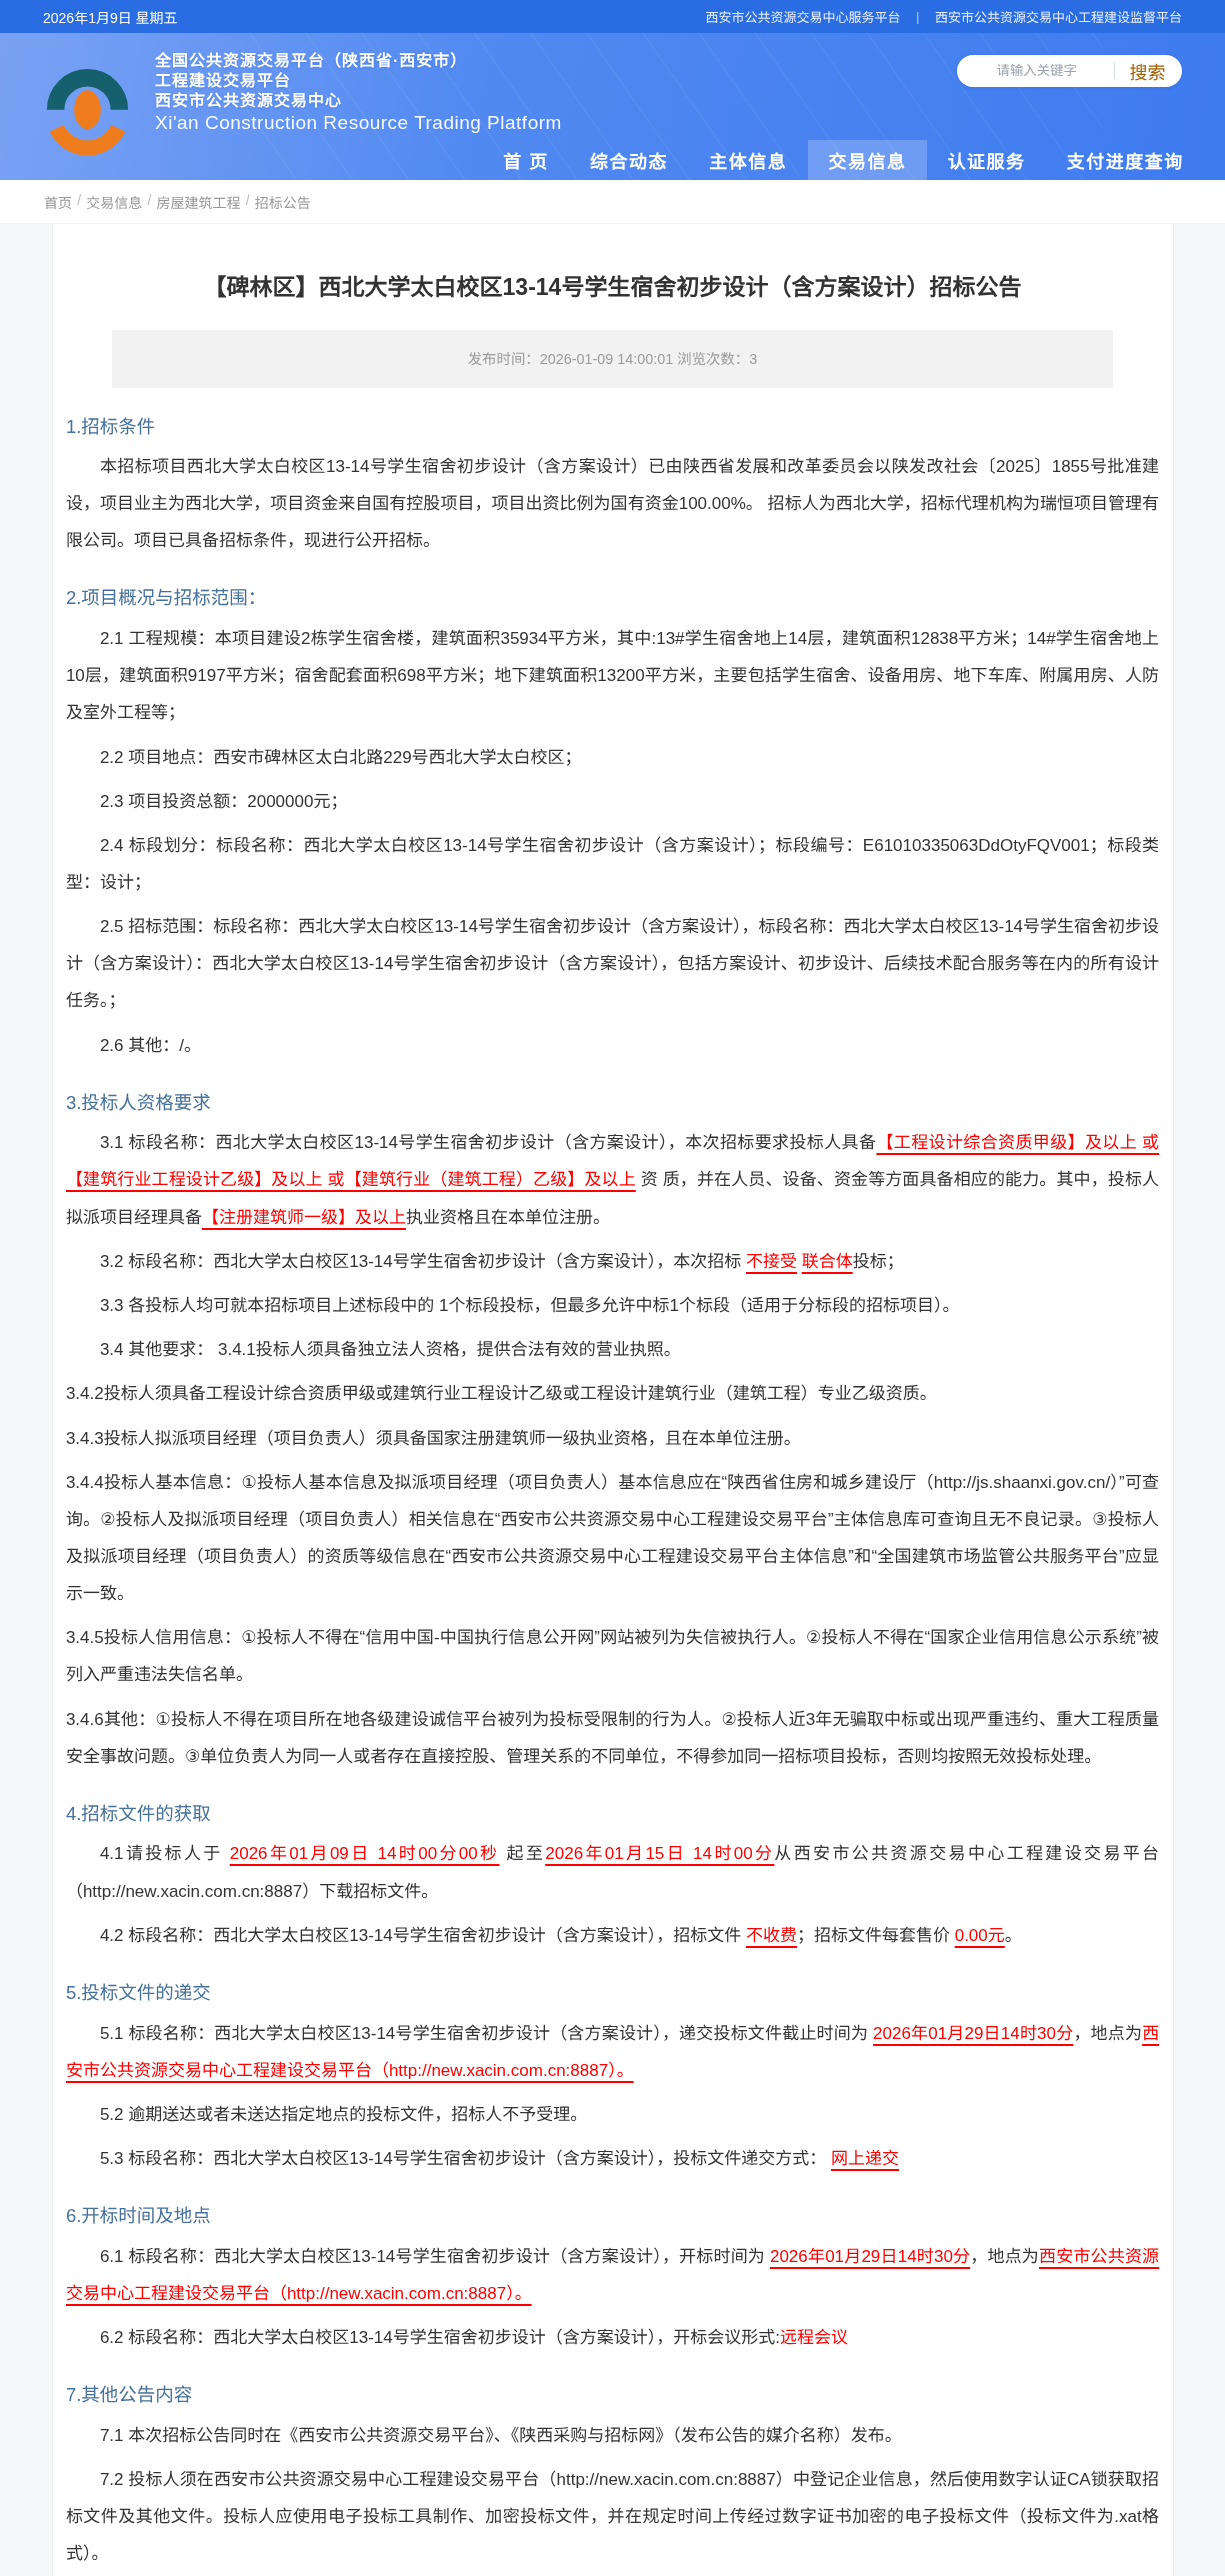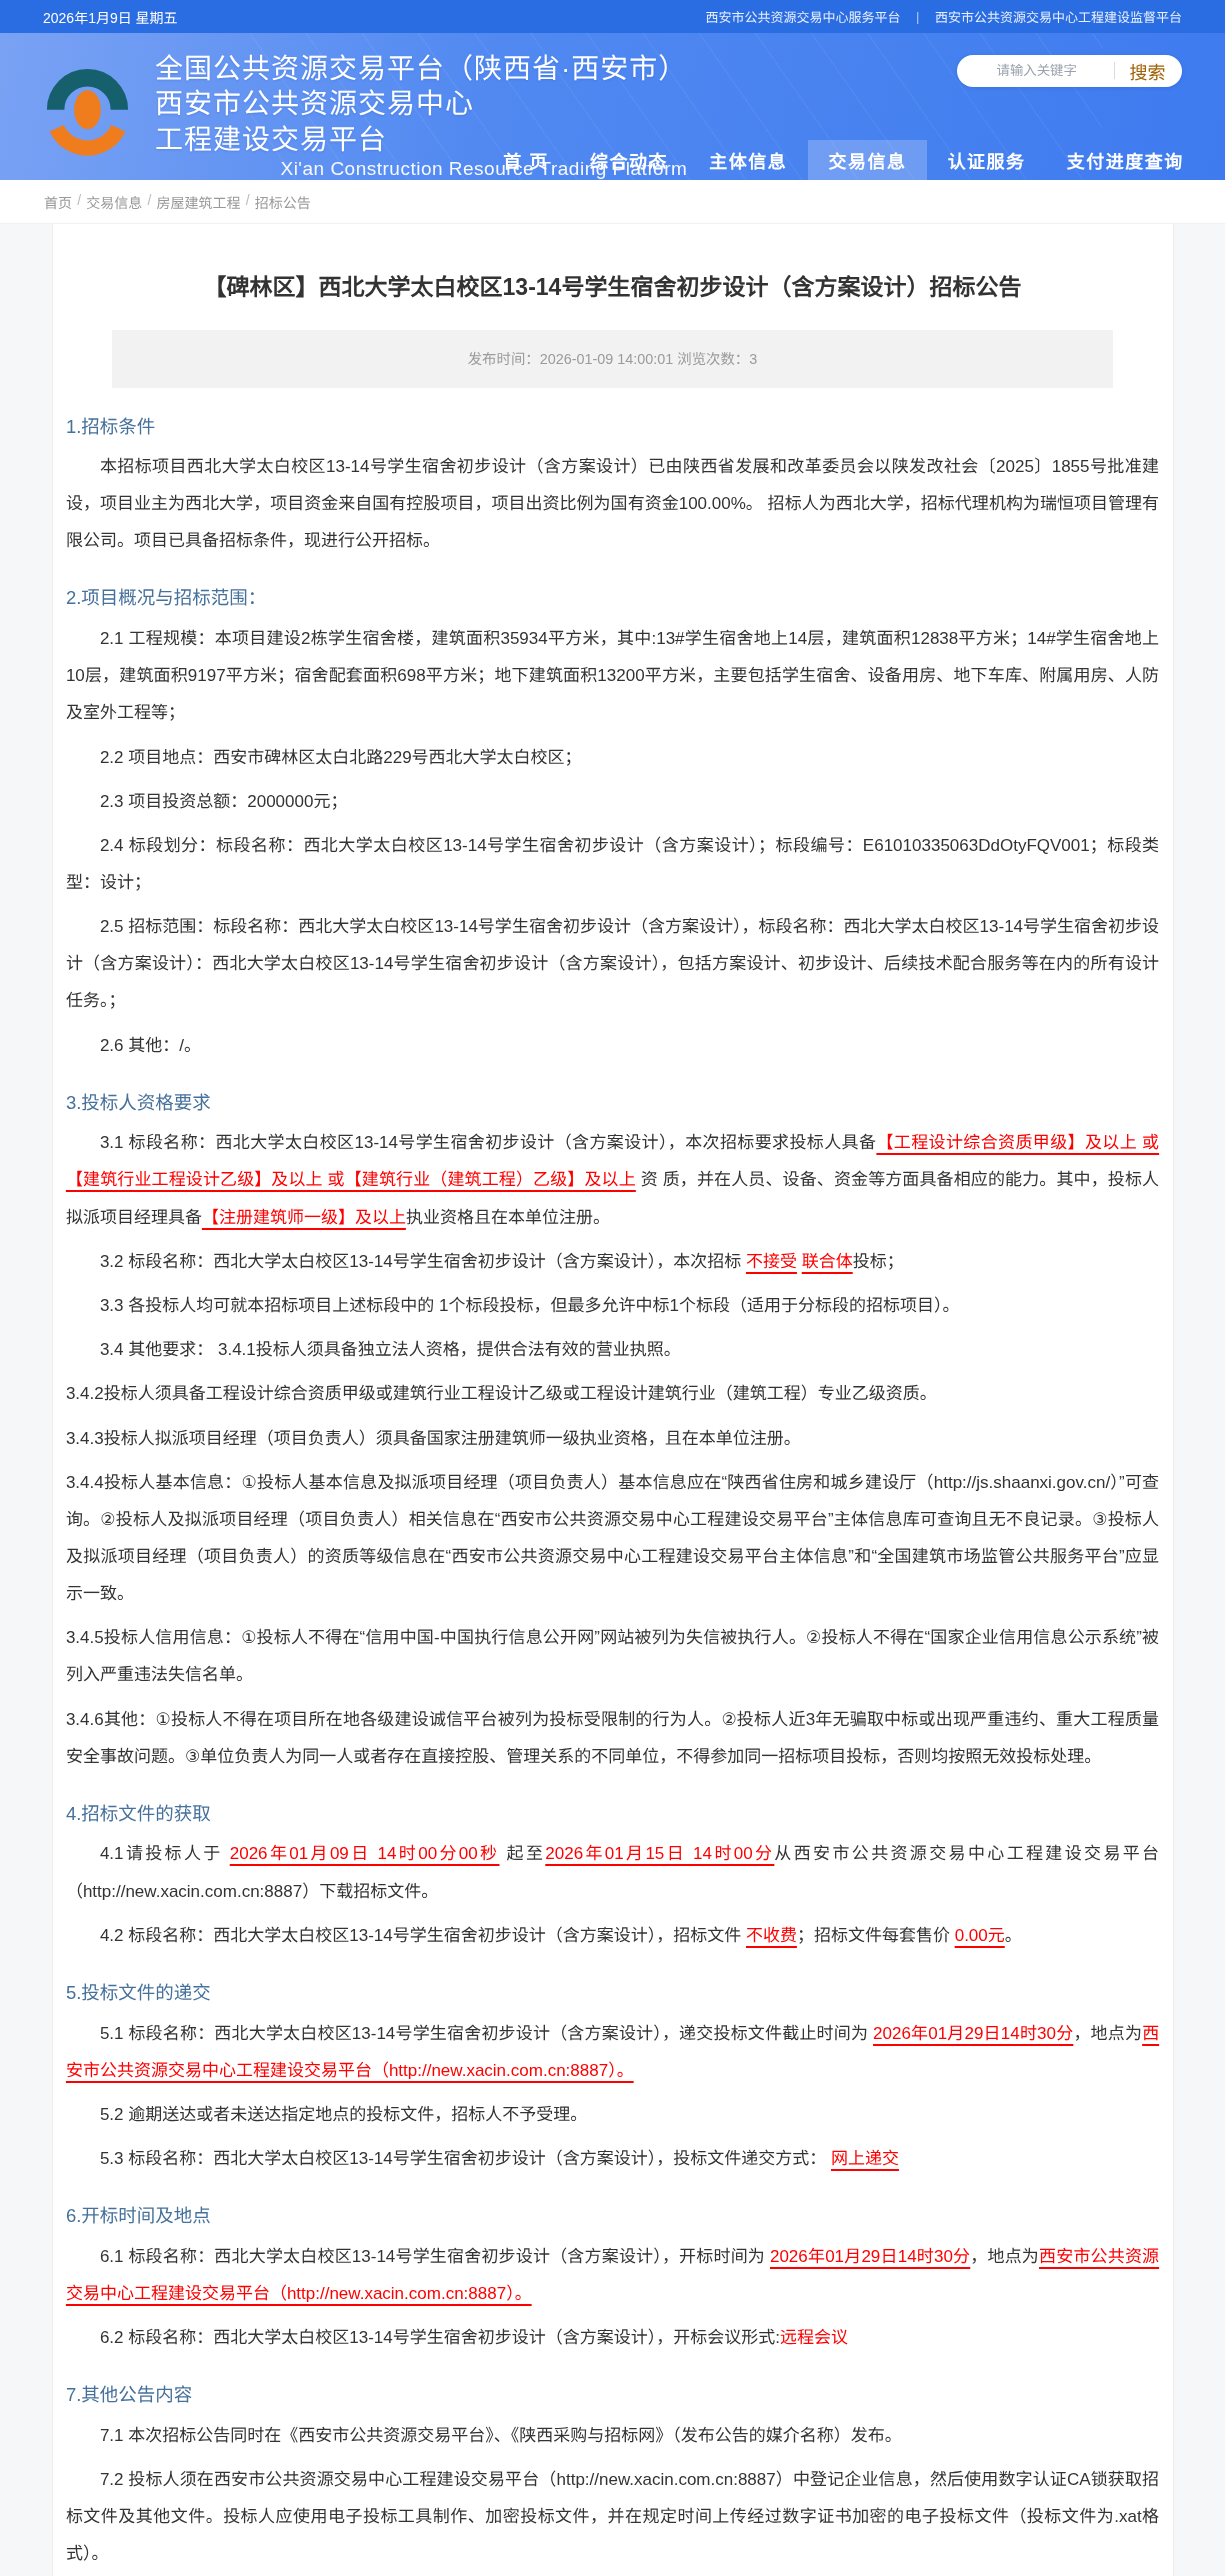--- a/index.html
+++ b/index.html
@@ -9,21 +9,21 @@
   .topbar-date { color:#fff; font-size:14px; }
   .topbar-right { display:flex; align-items:center; gap:15.5px; color:#e9f0ff; font-size:13px; }
   .topbar-right .sep { opacity:.7; }
   .topbar-right .tlink { cursor:pointer; }
   
   .banner { position:relative; height:147px; background:linear-gradient(100deg,#79a2f4 0%, #5189f1 40%, #3e7bef 100%); overflow:hidden; }
   .banner:before { content:""; position:absolute; left:20%; top:-40%; width:70%; height:200%;
     background:repeating-linear-gradient(55deg, rgba(255,255,255,.05) 0 1.5px, transparent 1.5px 46px); }
   .logo { position:absolute; left:43px; top:13.4px; }
   .titles { position:absolute; left:155px; top:17.5px; color:#fff; }
-  .t-line { font-size:28px; font-weight:normal; line-height:1.28; letter-spacing:1px; text-shadow:0 1px 2.1px rgba(30,80,200,.25); }
+  .t-line { font-size:16px; font-weight:bold; line-height:1.28; letter-spacing:1px; text-shadow:0 1px 2.1px rgba(30,80,200,.25); }
   .t-en { font-size:19px; font-weight:normal; opacity:.95; margin-top:0; letter-spacing:0.5px;text-align:right; }
   .searchbox { position:absolute; right:43px; top:21.6px; width:225px; height:32px; background:#fff; border-radius:16.5px;
     display:flex; align-items:center; padding:0 4.1px 0 15.5px; box-shadow:0 1px 4.1px rgba(20,60,160,.18); }
   .searchbox input { flex:1; border:none; outline:none; font-size:13.4px; color:#333; background:transparent; min-width:0;margin-left:24px; }
   .searchbox input::placeholder { color:#9aa3ad; }
   .search-divider { width:0.5px; height:16.5px; background:#d9dde2; margin:0 3.1px; }
   .search-btn { border:none; background:transparent; font-size:18px; color:#a16207; padding:0 12.4px; cursor:pointer; }
   .nav { position:absolute; right:20.6px; bottom:0; height:40px; display:flex; align-items:stretch; }
   .nav-item { display:flex; align-items:center; padding:0 20.6px; color:#fff; font-size:18px; font-weight:bold; letter-spacing:1.5px; cursor:pointer; }
   .nav-item.active { background:rgba(255,255,255,.22); }
@@ -59,22 +59,22 @@
 <div class="banner">
   <div class="logo">
     <svg width="89" height="112" viewBox="0 0 86 109">
       <path d="M12 62 A31 31 0 1 1 74 62" fill="none" stroke="#15606c" stroke-width="17"></path>
       <ellipse cx="43" cy="62" rx="13" ry="19" fill="#f07d1d"></ellipse>
       <path d="M13 80 A33 33 0 0 0 73 80" fill="none" stroke="#f07d1d" stroke-width="15"></path>
     </svg>
   </div>
   <div class="titles">
     <div class="t-line">全国公共资源交易平台（陕西省·西安市）</div>
+    <div class="t-line">工程建设交易平台</div>
     <div class="t-line">西安市公共资源交易中心</div>
-    <div class="t-line">工程建设交易平台</div>
     <div class="t-en">Xi'an Construction Resource Trading Platform</div>
   </div>
   <div class="searchbox">
     <input type="text" placeholder="请输入关键字" style="">
     <div class="search-divider"></div>
     <button class="search-btn">搜索</button>
   </div>
   <div class="nav">
       <div class="nav-item">首 页</div>
       <div class="nav-item">综合动态</div>

